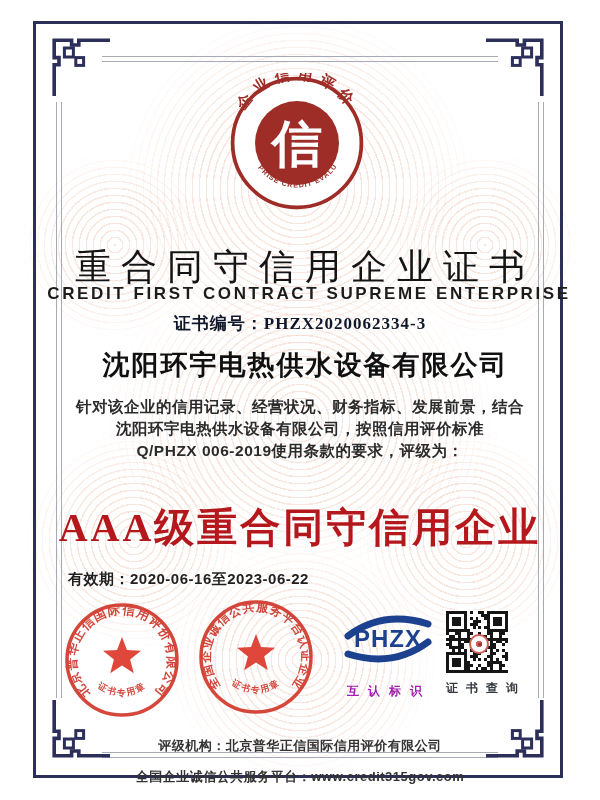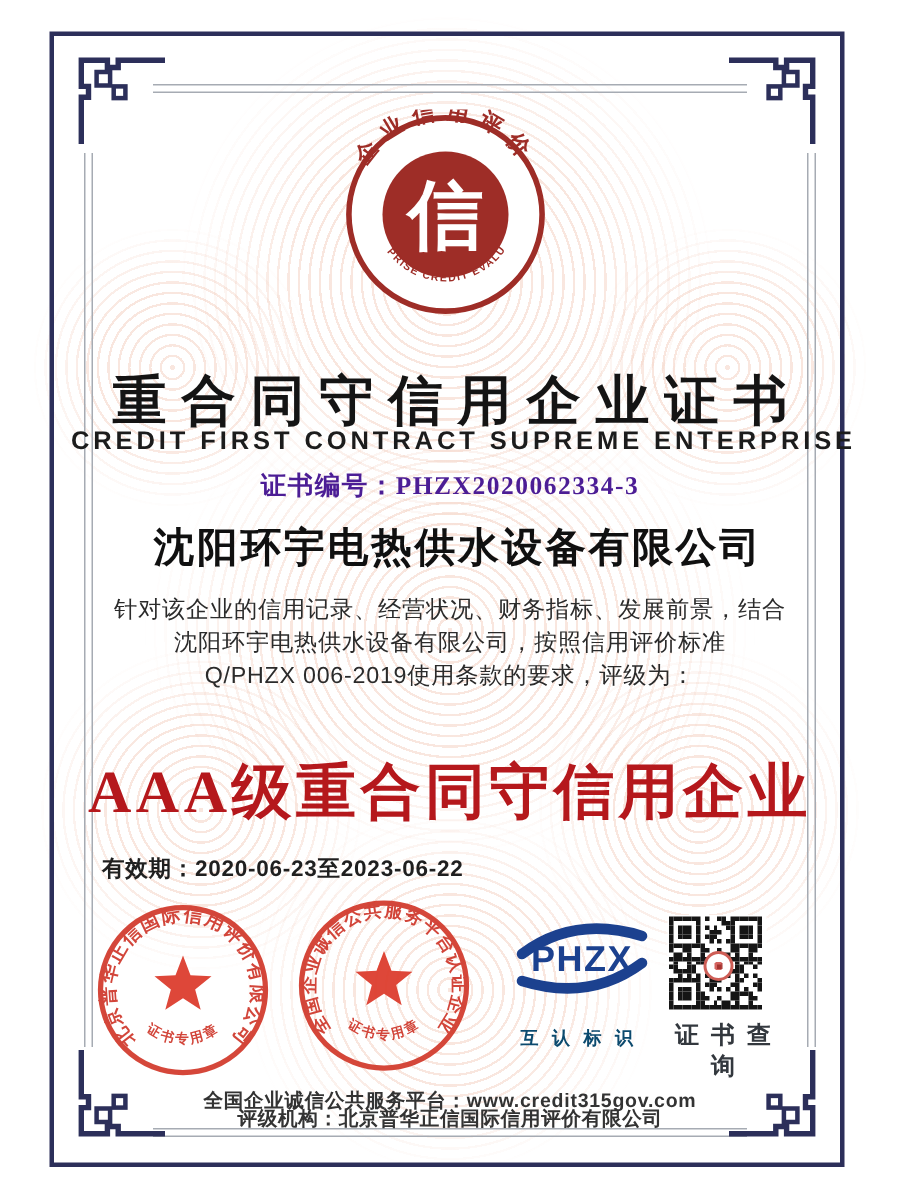--- a/index.html
+++ b/index.html
@@ -34,50 +34,50 @@
   .rail-right{top:102px;bottom:102px;right:56px;width:4px;border-left:1px solid #a6abb3;border-right:1px solid #a6abb3;}
   .corner{position:absolute;width:60px;height:60px;}
   .c-tl{left:50px;top:36px;}
   .c-tr{right:54px;top:36px;transform:scaleX(-1);}
   .c-bl{left:50px;bottom:40px;transform:scaleY(-1);}
   .c-br{right:54px;bottom:40px;transform:scale(-1,-1);}
   
   .emblem{position:absolute;left:227px;top:73px;width:140px;height:140px;}
   
   .abs-center{position:absolute;left:0;right:0;text-align:center;}
-  .title{top:243px;font-size:36px;font-weight:700;color:#141414;letter-spacing:10px;padding-left:10px;}
+  .title{top:243px;font-size:36px;font-weight:400;color:#141414;letter-spacing:10px;padding-left:10px;}
   .subtitle{top:284px;font-size:17px;font-weight:700;color:#1c1c1c;letter-spacing:2.6px;padding-left:18px;}
-  .certno{top:312px;font-size:17px;font-weight:700;color:#4c1d95;
+  .certno{top:312px;font-size:17px;font-weight:700;color:#0f172a;
           font-family:"Liberation Serif",serif;letter-spacing:1px;}
   .company{top:347px;font-size:27px;font-weight:800;color:#101010;
            font-family:"Liberation Serif",serif;letter-spacing:2px;margin-left:11px;}
-  .bodytext{top:396px;font-size:15.5px;font-weight:400;color:#2b2b2b;line-height:22px;letter-spacing:0.5px;}
+  .bodytext{top:396px;font-size:15.5px;font-weight:700;color:#2b2b2b;line-height:22px;letter-spacing:0.5px;}
   .rating{top:500px;font-size:40px;font-weight:800;color:#b5181c;
           font-family:"Liberation Serif",serif;letter-spacing:3px;}
   .validity{position:absolute;left:68px;top:570px;font-size:15px;font-weight:700;color:#1f1f1f;letter-spacing:0.5px;}
   
   .seal{position:absolute;width:120px;height:120px;opacity:0.93;}
   .seal1{left:62px;top:600px;}
   .seal2{left:196px;top:597px;}
   .phzx{position:absolute;left:338px;top:610px;width:108px;text-align:left;}
-  .phzx-caption{margin-top:13px;font-size:12px;font-weight:700;color:#0c4a6e;letter-spacing:9px;padding-left:9px;}
+  .phzx-caption{margin-top:13px;font-size:12px;font-weight:700;color:#a21caf;letter-spacing:9px;padding-left:9px;}
   .qr-wrap{position:absolute;left:445px;top:610px;width:64px;height:64px;background:#fff;padding:1px;}
   .qr{display:grid;grid-template-columns:repeat(21,1fr);grid-template-rows:repeat(21,1fr);width:62px;height:62px;background:#fff;}
   .qr i{display:block;}
   .qr i.on{background:#151515;}
   .qr-center{
     position:absolute;left:24px;top:24px;width:16px;height:16px;border-radius:50%;
     border:2px solid rgba(201,77,68,0.9);
     background:radial-gradient(circle,rgba(200,60,55,0.8) 0 3px,#fff 3px);
   }
   .qr-caption{position:absolute;left:433px;top:680px;width:90px;text-align:center;
-    font-size:16px;font-weight:700;color:#33383e;letter-spacing:8px;padding-left:8px;}
+    font-size:12px;font-weight:700;color:#33383e;letter-spacing:8px;padding-left:8px;}
   
   .footer1{top:705px;font-size:13px;font-weight:700;color:#333;letter-spacing:0.5px;margin-top:32px;}
-  .footer2{top:725px;font-size:13px;font-weight:700;color:#333;letter-spacing:0.5px;}
+  .footer2{top:768px;font-size:13px;font-weight:700;color:#333;letter-spacing:0.5px;}
 </style>
 </head>
 <body>
 
 <div class="page">
 
   <div class="rosette r1"></div>
   <div class="rosette r2"></div>
   <div class="rosette r3"></div>
   <div class="rosette r4"></div>
@@ -137,21 +137,21 @@
 
   <div class="abs-center bodytext">
     <div>针对该企业的信用记录、经营状况、财务指标、发展前景，结合</div>
     <div>沈阳环宇电热供水设备有限公司，按照信用评价标准</div>
     <div>Q/PHZX 006-2019使用条款的要求，评级为：</div>
   </div>
 
   <div class="abs-center rating">AAA级重合同守信用企业</div>
 
   <div class="validity">
-    <span>有效期：</span><span>2020-06-23至2023-06-22</span>
+    <span>有效期：</span><span>2020-06-16至2023-06-22</span>
   </div>
 
   <svg class="seal seal1" viewBox="0 0 120 120">
     <defs>
       <path id="s1ring" d="M27 92 A46 46 0 1 1 93 92" fill="none"></path>
       <path id="s1bot" d="M30 82 A40 40 0 0 0 90 82" fill="none"></path>
     </defs>
     <circle cx="60" cy="60" r="55" fill="none" stroke="#d23a2c" stroke-width="3.5"></circle>
     <polygon points="60,37 65.0,50.1 79.0,50.8 68.1,59.6 71.8,73.2 60,65.5 48.2,73.2 51.9,59.6 41.0,50.8 55.0,50.1" fill="#dc3a2b"></polygon>
     <text font-size="12.5" font-weight="bold" fill="#cf382c" letter-spacing="1.2">

